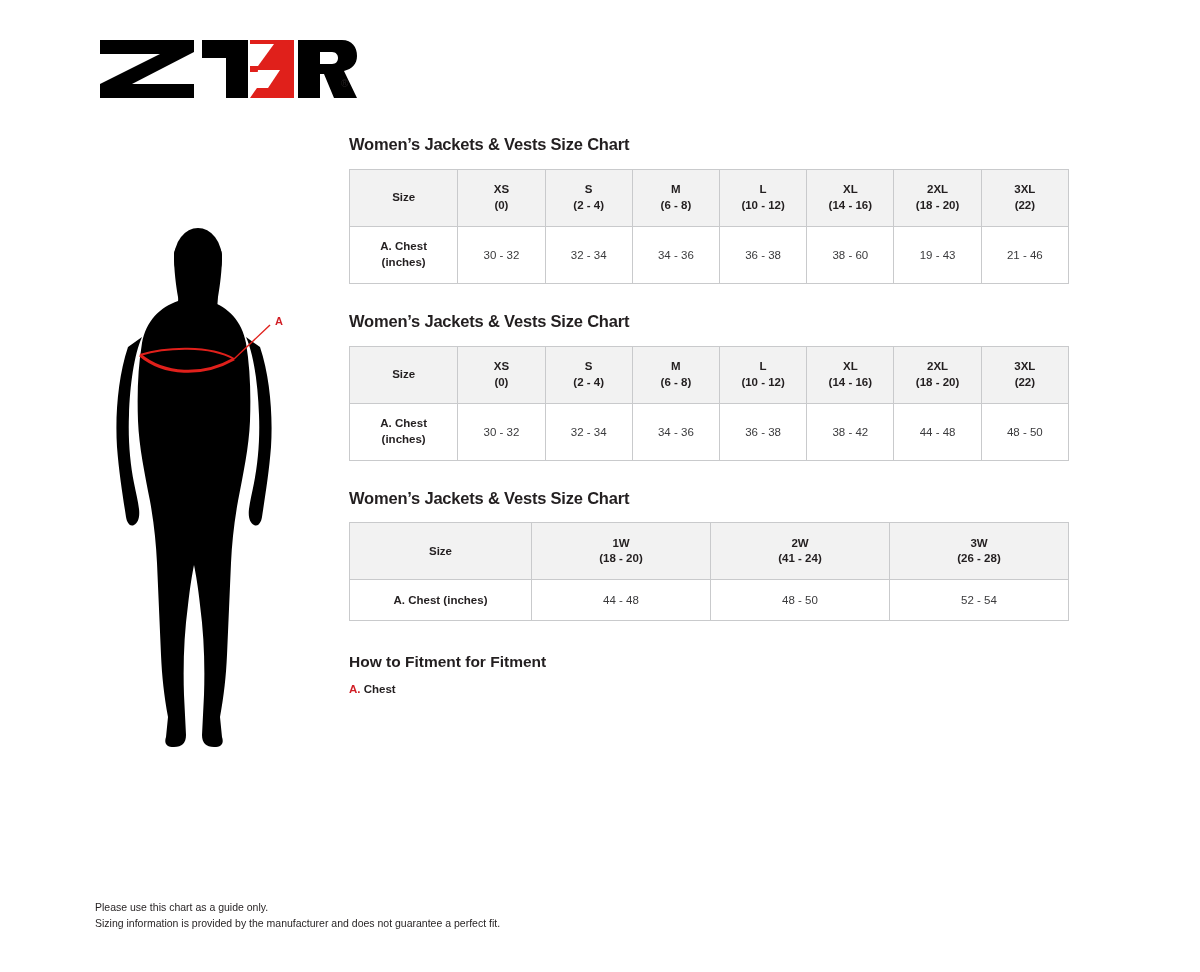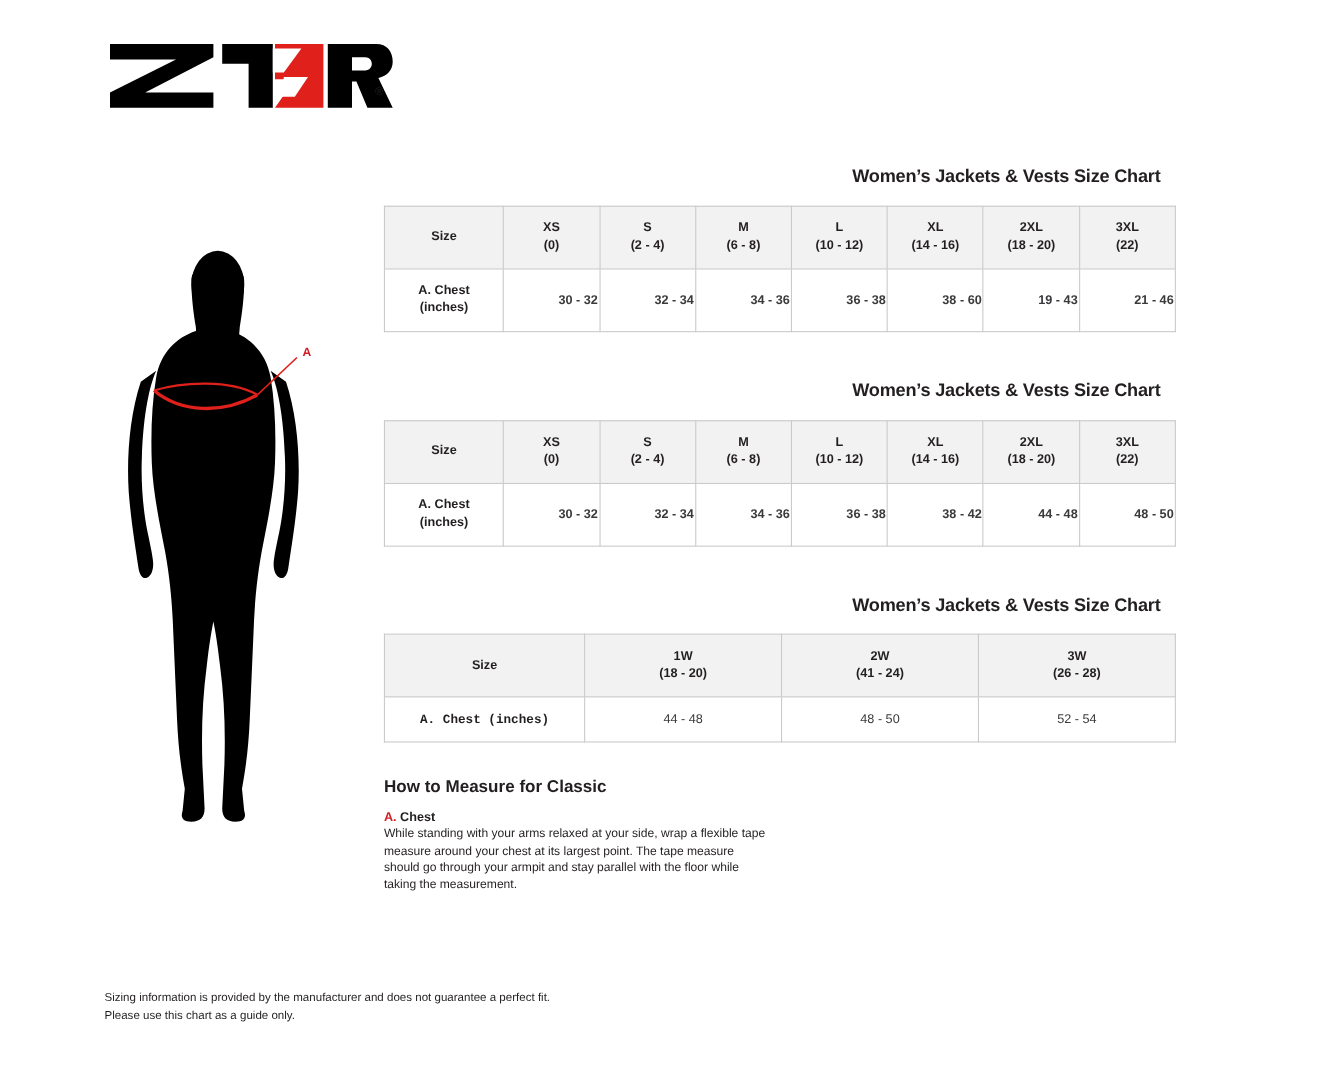--- a/index.html
+++ b/index.html
@@ -58,23 +58,22 @@
     width: 722px;
   }
 
   .block { margin-bottom: 0; }
 
   .sec-title {
     font-size: 16.5px;
     font-weight: bold;
     color: #231f20;
     letter-spacing: -0.2px;
-    margin: 16px;
+    margin: 0;
     line-height: 1.2;
-    text-align: right;
   }
   .sec-sub {
     font-size: 13px;
     color: #58595b;
     margin: 2px 0 0 0;
     line-height: 1.2;
   }
 
   table.size {
     border-collapse: collapse;
@@ -94,37 +93,36 @@
     background: #f2f2f2;
     font-weight: bold;
     line-height: 1.35;
   }
   table.size td.rowlabel {
     background: #ffffff;
     font-weight: bold;
     line-height: 1.35;
   }
   table.size td.val {
-    font-weight: bold;
+    font-weight: normal;
     color: #3a3a3c;
-    text-align: right;
   }
   .col-size { width: 108px; }
   .col-val  { width: 87px; }
 
   table.plus { border-collapse: collapse; width: 720px; margin-top: 14px; table-layout: fixed;}
   table.plus td {
     border: 1px solid #c9cacc;
     text-align: center;
     vertical-align: middle;
     font-size: 11.5px;
     color: #231f20;
   }
   table.plus td.head { background:#f2f2f2; font-weight: bold; height: 54px; line-height: 1.35;}
-  table.plus td.rowlabel { font-weight: bold; height: 38px; font-family: Liberation Mono, monospace; }
+  table.plus td.rowlabel { font-weight: bold; height: 38px; }
   table.plus td.val { color:#3a3a3c; height: 38px;}
   .pcol-1 { width: 182px; }
   .pcol-n { width: 179px; }
 
   .spacer-1 { height: 28px; }
   .spacer-2 { height: 28px; }
   .spacer-3 { height: 32px; }
 
   .how-title {
     font-size: 15.5px;
@@ -371,26 +369,25 @@
           <td class="val">48 - 50</td>
           <td class="val">52 - 54</td>
         </tr>
       </tbody>
     </table>
   </div>
 
   <div class="spacer-3"></div>
 
   <div class="block">
-    <h2 class="how-title">How to Measure for Classic</h2>
+    <h2 class="how-title">How to Fitment for Fitment</h2>
     <p class="how-sub">
       <span class="letter">A.</span>
       <span>Chest</span>
     </p>
-    <p class="how-body">While standing with your arms relaxed at your side, wrap a flexible tape measure around your chest at its largest point. The tape measure should go through your armpit and stay parallel with the floor while taking the measurement.</p>
   </div>
 
 </div>
 
 <div class="footer">
+  <div>Please use this chart as a guide only.</div>
   <div>Sizing information is provided by the manufacturer and does not guarantee a perfect fit.</div>
-  <div>Please use this chart as a guide only.</div>
 </div>
 
 </body></html>

